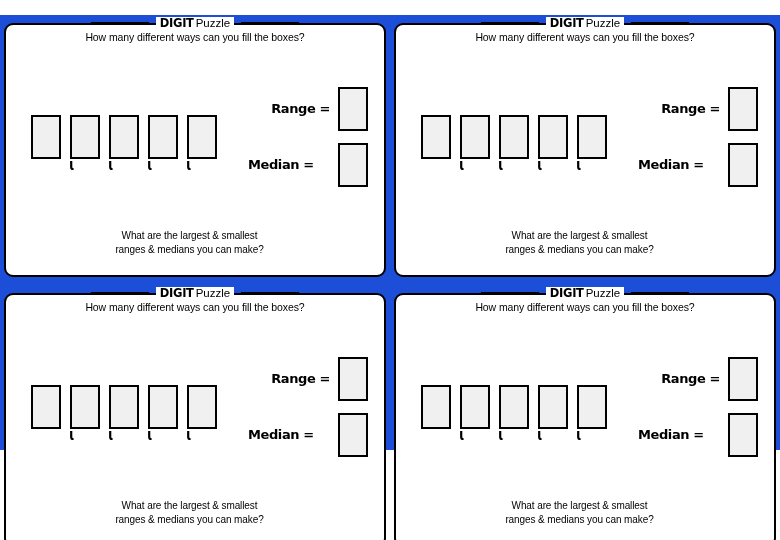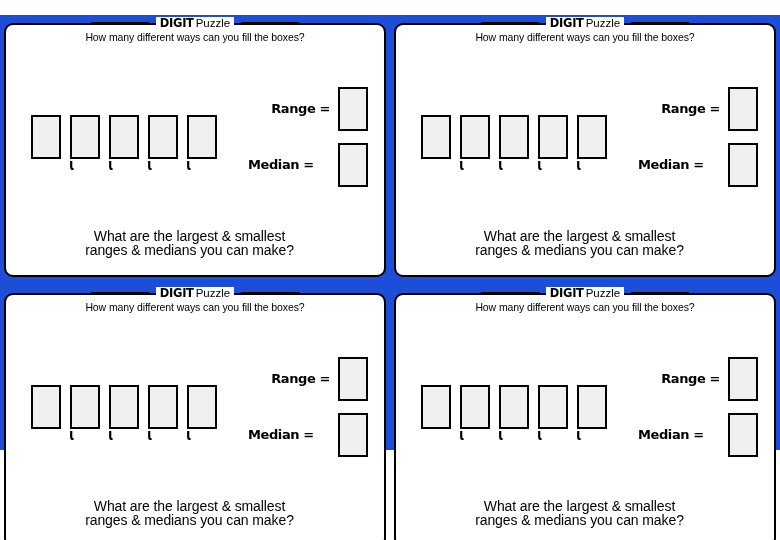--- a/index.html
+++ b/index.html
@@ -170,21 +170,21 @@
     flex: 0 0 auto;
   }
 
   
   .footer {
     position: absolute;
     left: 0;
     right: 11px;
     bottom: 28px;
     text-align: center;
-    font-size: 14px;
+    font-size: 10px;
     line-height: 14px;
     color: #000000;
     letter-spacing: -0.1px;
   }
   .footer .line { display: block; }
 </style>
 </head>
 <body>
 
 <div id="sheet">

